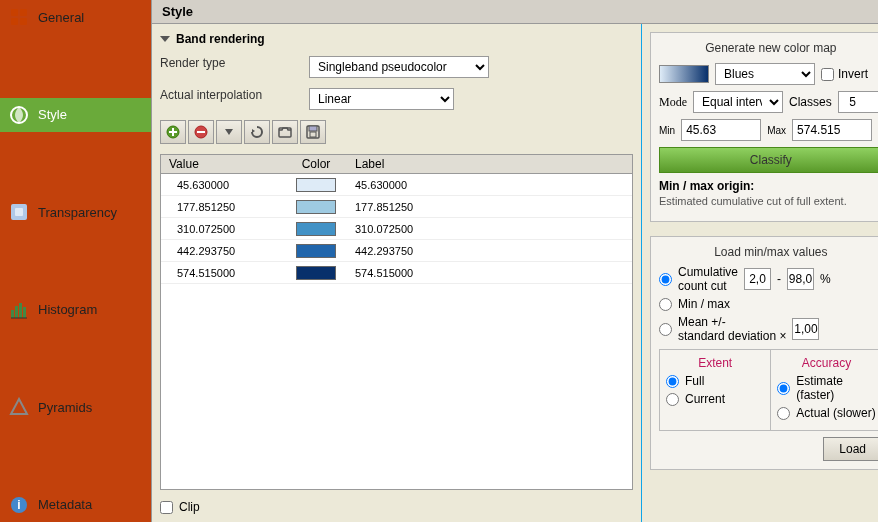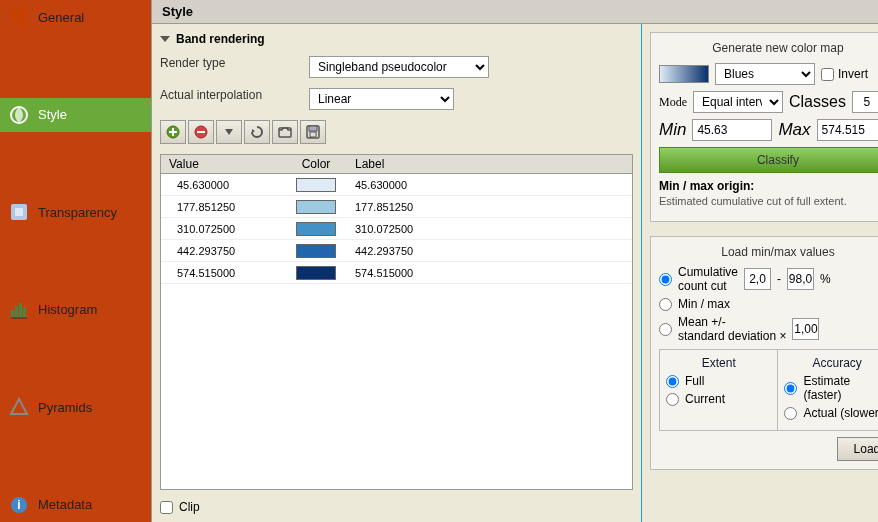--- a/index.html
+++ b/index.html
@@ -214,37 +214,37 @@
     .invert-check { display: flex; align-items: center; gap: 4px; }
 
     .mode-row {
       display: flex;
       align-items: center;
       gap: 6px;
       margin-bottom: 6px;
     }
     .mode-label { font-size: 12px; font-family: Liberation Serif, serif; }
     .mode-select { width: 90px; }
-    .classes-label { font-size: 16px; }
+    .classes-label { font-size: 12px; }
     .classes-spin {
       width: 45px;
       height: 22px;
       border: 1px solid #999;
       font-size: 12px;
       text-align: center;
       background: white;
     }
 
     .minmax-row {
       display: flex;
       align-items: center;
       gap: 6px;
       margin-bottom: 6px;
     }
-    .minmax-label { font-size: 17px; font-style: italic; }
+    .minmax-label { font-size: 10px; }
     .minmax-input {
       width: 80px;
       height: 22px;
       border: 1px solid #999;
       font-size: 12px;
       padding: 2px 4px;
       background: white;
     }
 
     .classify-btn {
@@ -299,21 +299,21 @@
     }
     .extent-col, .accuracy-col {
       flex: 1;
       padding: 6px;
     }
     .extent-col { border-right: 1px solid #bbb; }
     .col-title {
       text-align: center;
       font-size: 12px;
       margin-bottom: 4px;
-      color: #0f172a;
+      color: #be185d;
     }
 
     .load-btn {
       display: block;
       margin: 6px 0 0 auto;
       width: 60px;
       height: 24px;
       background: linear-gradient(to bottom, #f0ede4, #d8d4c8);
       border: 1px solid #888;
       font-size: 12px;

